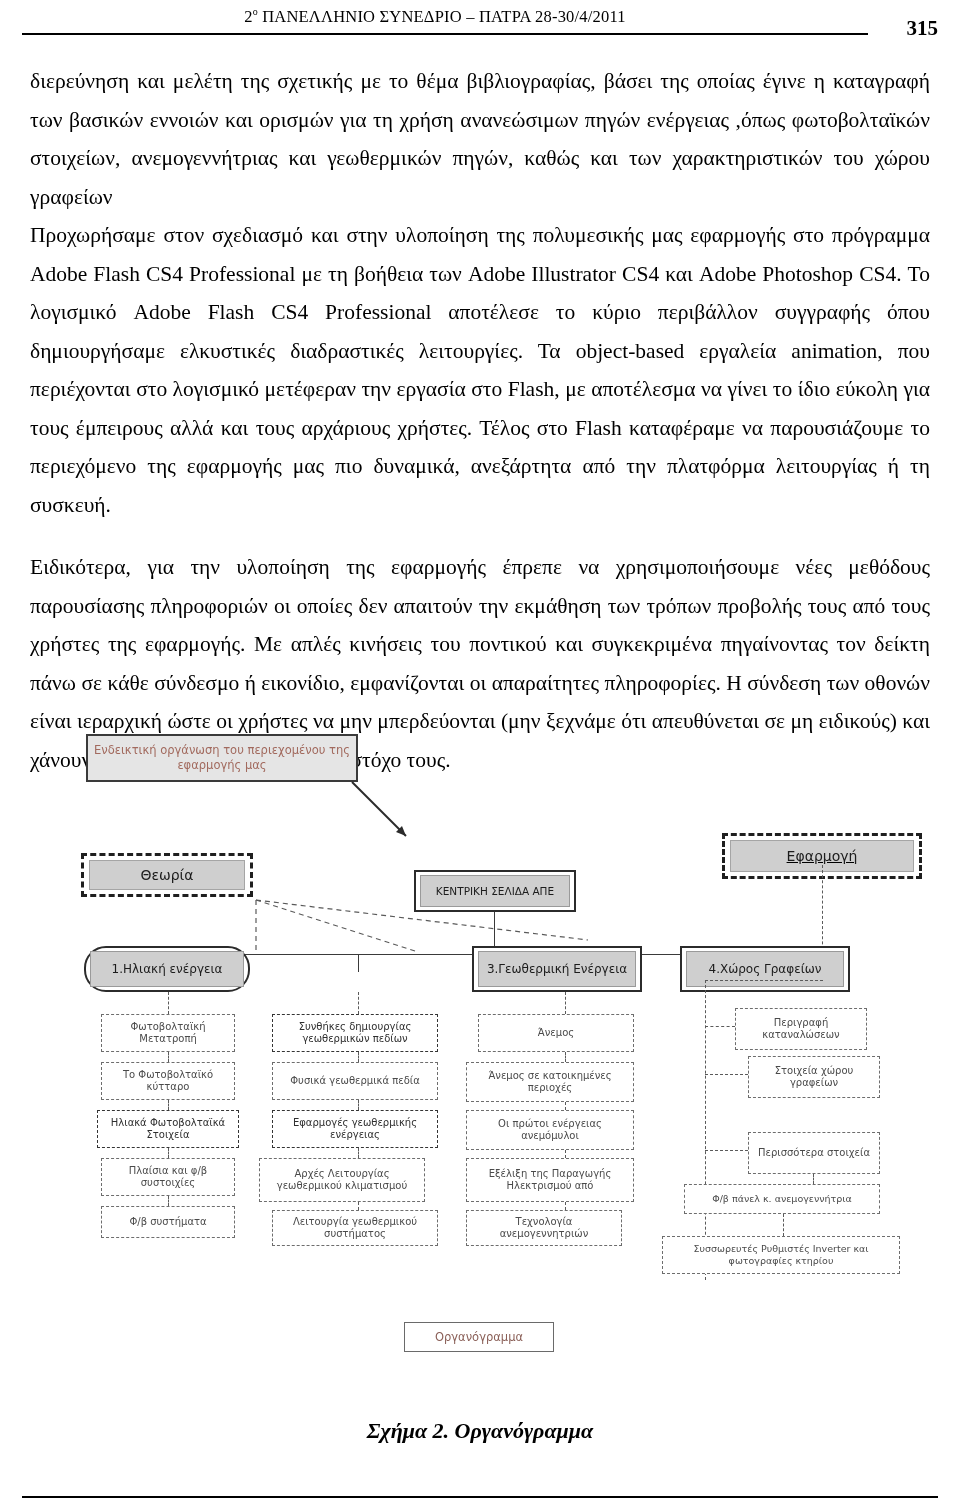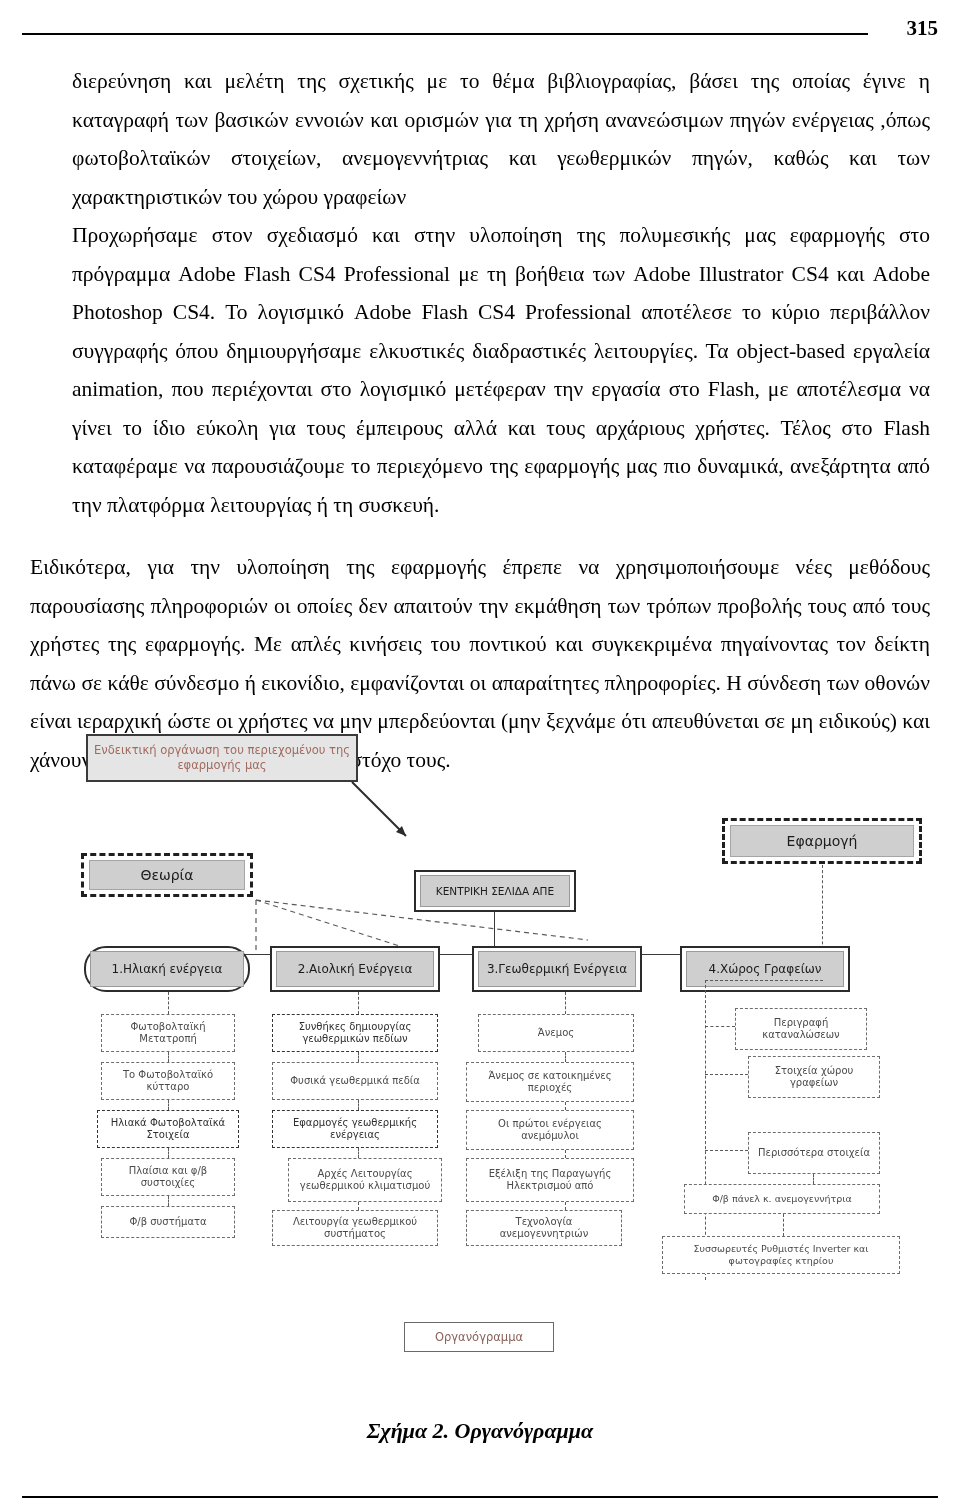--- a/index.html
+++ b/index.html
@@ -61,21 +61,21 @@
     width: 900px;
   }
   p.para {
     margin: 0 0 0 0;
     font-size: 21.5px;
     line-height: 38.5px;
     text-align: justify;
     text-justify: inter-word;
   }
   p.para.spaced { margin-top: 24px; }
-  p.para.tight  { margin-top: 0px; margin-left: 42px; }
+  p.para.tight  { margin-top: 0px; }
 
   
   .figure {
     position: absolute;
     left: 0;
     top: 726px;
     width: 960px;
     height: 700px;
   }
   .dbox {
@@ -199,20 +199,23 @@
     left: 22px;
     top: 0;
     width: 916px;
     border-top: 2px solid #000;
   }
 </style>
 </head>
 <body>
 
 <div class="page-header">
+  <div class="header-title">
+    <span>2</span><sup>ο</sup><span> ΠΑΝΕΛΛΗΝΙΟ ΣΥΝΕΔΡΙΟ – ΠΑΤΡΑ 28-30/4/2011</span>
+  </div>
   <div class="header-rule"></div>
   <div class="header-pageno">315</div>
 </div>
 
 <div class="content">
   <p class="para tight">διερεύνηση και μελέτη της σχετικής με το θέμα βιβλιογραφίας, βάσει της οποίας έγινε η καταγραφή των βασικών εννοιών και ορισμών για τη  χρήση ανανεώσιμων πηγών ενέργειας ,όπως φωτοβολταϊκών στοιχείων, ανεμογεννήτριας και γεωθερμικών πηγών, καθώς και των χαρακτηριστικών του χώρου γραφείων</p>
   <p class="para tight">Προχωρήσαμε στον σχεδιασμό και στην υλοποίηση της πολυμεσικής μας εφαρμογής στο πρόγραμμα Adobe Flash CS4 Professional με τη βοήθεια των Adobe Illustrator CS4 και Adobe Photoshop CS4. Το λογισμικό Adobe Flash CS4 Professional αποτέλεσε το κύριο περιβάλλον συγγραφής όπου δημιουργήσαμε ελκυστικές διαδραστικές λειτουργίες. Τα object-based εργαλεία animation, που περιέχονται στο λογισμικό μετέφεραν την εργασία στο  Flash, με αποτέλεσμα να γίνει το ίδιο εύκολη για τους έμπειρους αλλά και τους αρχάριους χρήστες. Τέλος στο Flash καταφέραμε να παρουσιάζουμε το περιεχόμενο της εφαρμογής μας πιο δυναμικά, ανεξάρτητα από την πλατφόρμα λειτουργίας ή τη συσκευή.</p>
   <p class="para spaced">Ειδικότερα, για την υλοποίηση της εφαρμογής έπρεπε να χρησιμοποιήσουμε νέες μεθόδους παρουσίασης πληροφοριών οι οποίες δεν απαιτούν την εκμάθηση των τρόπων προβολής τους από τους χρήστες της εφαρμογής. Με απλές κινήσεις του ποντικού και  συγκεκριμένα πηγαίνοντας τον δείκτη πάνω σε κάθε σύνδεσμο ή εικονίδιο, εμφανίζονται οι απαραίτητες πληροφορίες. Η σύνδεση των οθονών είναι ιεραρχική ώστε οι χρήστες να μην μπερδεύονται (μην ξεχνάμε ότι απευθύνεται σε μη ειδικούς) και χάνουν την πορεία τους ή τον τελικό στόχο τους.</p>
 </div>
 
@@ -220,21 +223,21 @@
 
   <div class="dbox title-box" style="left:86px; top:8px; width:272px; height:48px;">
     <div class="inner">Ενδεικτική οργάνωση του περιεχομένου της εφαρμογής μας</div>
   </div>
 
   <svg class="arrow-diag" style="left:348px; top:52px; width:80px; height:80px;" viewBox="0 0 80 80">
     <line x1="4" y1="4" x2="58" y2="58" stroke="#2b2b2b" stroke-width="2"></line>
     <polygon points="58,58 48,54 54,48" fill="#2b2b2b"></polygon>
   </svg>
 
-  <div class="dbox dash-fill" style="left:722px; top:92px; width:200px; height:46px;">
+  <div class="dbox dash-fill" style="left:722px; top:107px; width:200px; height:46px;text-decoration:underline;">
     <div class="fill">Εφαρμογή</div>
   </div>
 
   <div class="dbox dash-fill" style="left:81px; top:127px; width:172px; height:44px;">
     <div class="fill">Θεωρία</div>
   </div>
 
   <div class="dbox solid-box small" style="left:414px; top:144px; width:162px; height:42px;">
     <div class="fill">ΚΕΝΤΡΙΚΗ ΣΕΛΙΔΑ ΑΠΕ</div>
   </div>
@@ -252,23 +255,20 @@
   </svg>
 
   <div class="v-line solid" style="left:168px; top:228px; height:18px;"></div>
   <div class="v-line solid" style="left:358px; top:228px; height:18px;"></div>
   <div class="v-line solid" style="left:565px; top:228px; height:18px;"></div>
   <div class="v-line solid" style="left:788px; top:228px; height:18px;"></div>
 
   <div class="dbox solid-box" style="left:84px; top:220px; width:166px; height:46px;border-radius:22px;">
     <div class="fill">1.Ηλιακή ενέργεια</div>
   </div>
-  <div class="dbox solid-box" style="left:270px; top:220px; width:170px; height:46px;">
-    <div class="fill">2.Αιολική Ενέργεια</div>
-  </div>
   <div class="dbox solid-box" style="left:472px; top:220px; width:170px; height:46px;">
     <div class="fill">3.Γεωθερμική Ενέργεια</div>
   </div>
   <div class="dbox solid-box" style="left:680px; top:220px; width:170px; height:46px;">
     <div class="fill">4.Χώρος Γραφείων</div>
   </div>
 
   <div class="v-line" style="left:168px; top:266px; height:22px;"></div>
   <div class="dbox leaf-box" style="left:101px; top:288px; width:134px; height:38px;">
     <div class="inner">Φωτοβολταϊκή Μετατροπή</div>
@@ -296,21 +296,21 @@
   </div>
   <div class="v-line" style="left:358px; top:326px; height:10px;"></div>
   <div class="dbox leaf-box" style="left:272px; top:336px; width:166px; height:38px;">
     <div class="inner">Φυσικά γεωθερμικά πεδία</div>
   </div>
   <div class="v-line" style="left:358px; top:374px; height:10px;"></div>
   <div class="dbox leaf-box dark" style="left:272px; top:384px; width:166px; height:38px;">
     <div class="inner">Εφαρμογές γεωθερμικής ενέργειας</div>
   </div>
   <div class="v-line" style="left:358px; top:422px; height:10px;"></div>
-  <div class="dbox leaf-box" style="left:288px; top:432px; width:154px; height:44px;">
+  <div class="dbox leaf-box" style="left:259px; top:432px; width:166px; height:44px;">
     <div class="inner">Αρχές Λειτουργίας γεωθερμικού κλιματισμού</div>
   </div>
   <div class="v-line" style="left:358px; top:476px; height:8px;"></div>
   <div class="dbox leaf-box" style="left:272px; top:484px; width:166px; height:36px;">
     <div class="inner">Λειτουργία γεωθερμικού συστήματος</div>
   </div>
 
   <div class="v-line" style="left:565px; top:266px; height:22px;"></div>
   <div class="dbox leaf-box" style="left:478px; top:288px; width:156px; height:38px;">
     <div class="inner">Άνεμος</div>

